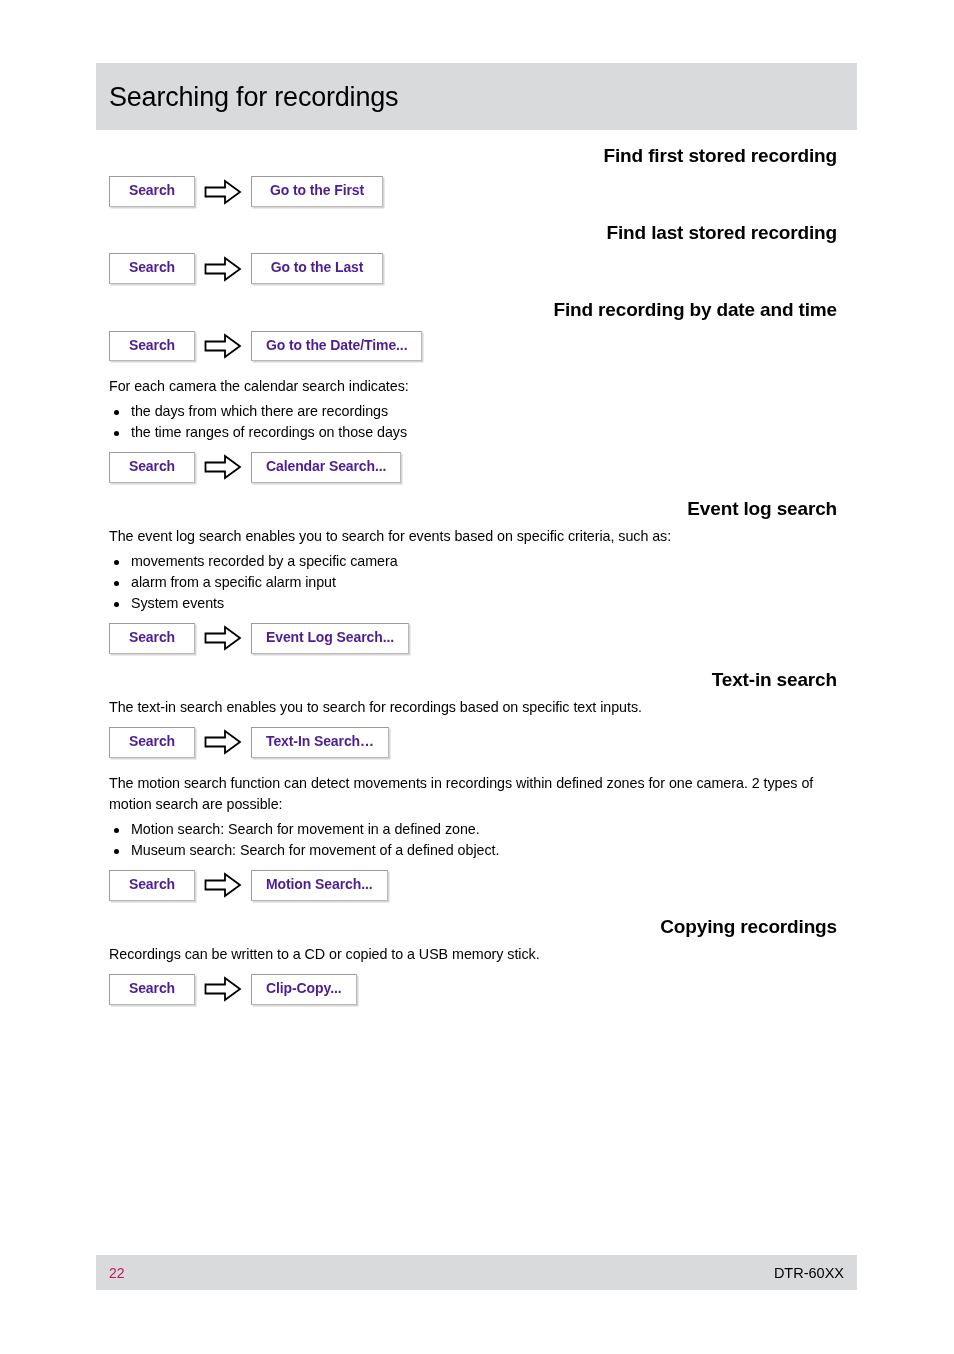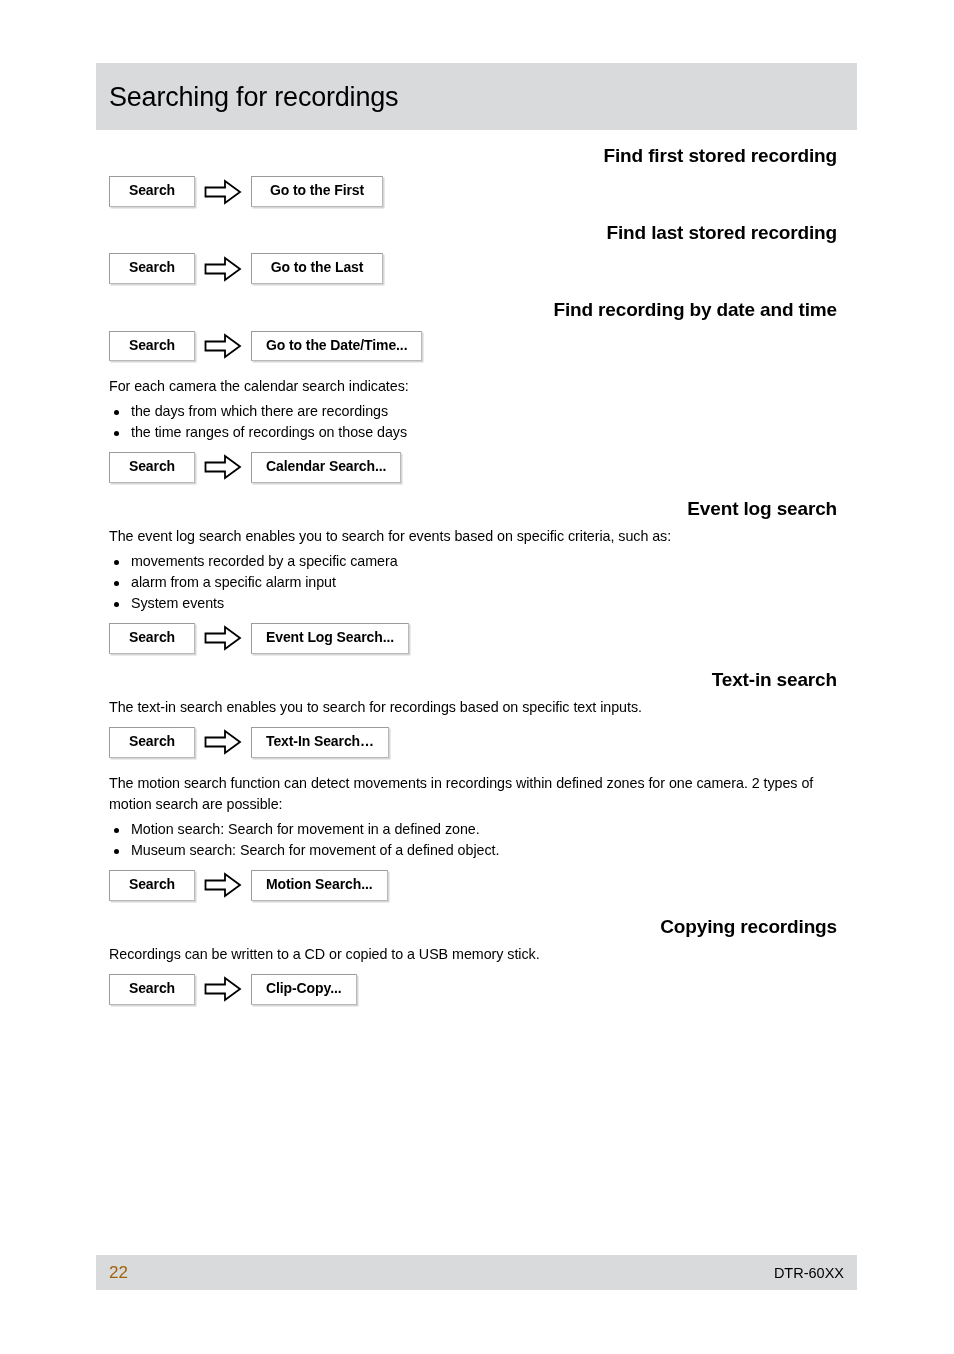--- a/index.html
+++ b/index.html
@@ -110,21 +110,21 @@
 
   .ui-button {
     border: 1px solid #9b9b9b;
     border-right-color: #b9b9b9;
     border-bottom-color: #b9b9b9;
     background: #ffffff;
     box-shadow: 1.5px 1.5px 0 0 #d6d6d6;
     font-size: 14px;
     font-weight: bold;
     letter-spacing: -0.1px;
-    color: #000000;
+    color: #4c1d95;
     text-align: center;
     padding: 6px 14px 7px 14px;
     line-height: 1.12;
     white-space: nowrap;
     box-sizing: border-box;
   }
   .ui-button.fixed-w {
     width: 132px;
   }
   .ui-button.search-btn {
@@ -149,22 +149,22 @@
     top: 1255px;
     width: 761px;
     height: 35px;
     background: #d9dadb;
   }
   .footer-banner .footer-left {
     position: absolute;
     left: 13px;
     top: 50%;
     transform: translateY(-50%);
-    font-size: 17px;
-    color: #a16207;
+    font-size: 14px;
+    color: #be185d;
   }
   .footer-banner .footer-right {
     position: absolute;
     right: 13px;
     top: 50%;
     transform: translateY(-50%);
     font-size: 14.5px;
     color: #000;
   }
 </style>

